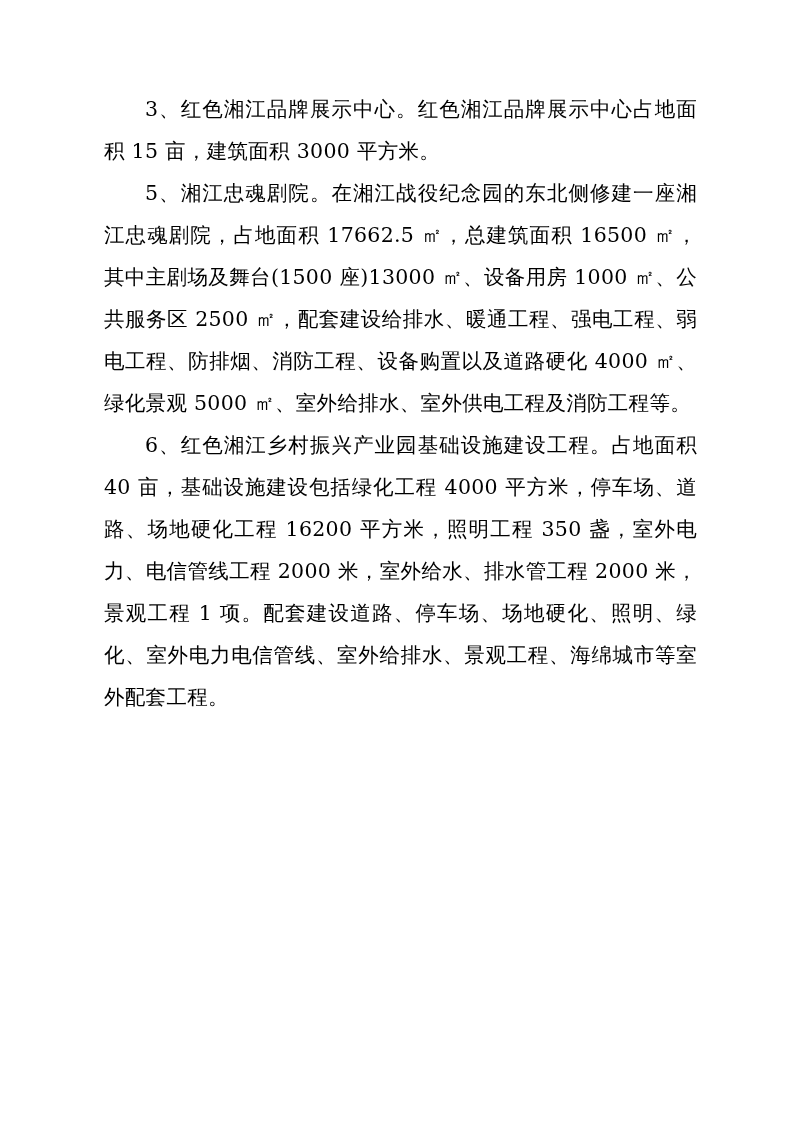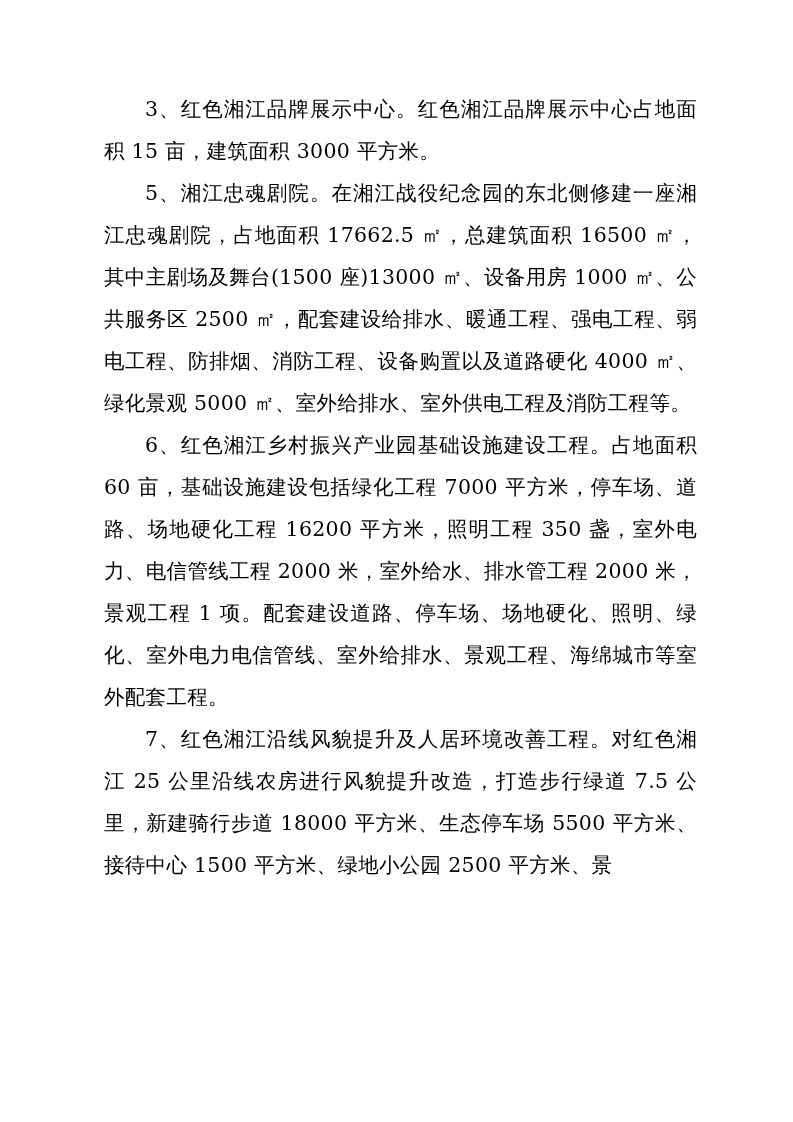--- a/index.html
+++ b/index.html
@@ -34,16 +34,15 @@
     white-space: normal;
   }
 </style>
 </head>
 <body>
 
 <div class="page">
   <div class="doc-body">
     <p class="para">3、红色湘江品牌展示中心。红色湘江品牌展示中心占地面积 15 亩，建筑面积 3000 平方米。</p>
     <p class="para">5、湘江忠魂剧院。在湘江战役纪念园的东北侧修建一座湘江忠魂剧院，占地面积 17662.5 ㎡，总建筑面积 16500 ㎡，其中主剧场及舞台(1500 座)13000 ㎡、设备用房 1000 ㎡、公共服务区 2500 ㎡，配套建设给排水、暖通工程、强电工程、弱电工程、防排烟、消防工程、设备购置以及道路硬化 4000 ㎡、绿化景观 5000 ㎡、室外给排水、室外供电工程及消防工程等。</p>
-    <p class="para">6、红色湘江乡村振兴产业园基础设施建设工程。占地面积 60 亩，基础设施建设包括绿化工程 7000 平方米，停车场、道路、场地硬化工程 16200 平方米，照明工程 350 盏，室外电力、电信管线工程 2000 米，室外给水、排水管工程 2000 米，景观工程 1 项。配套建设道路、停车场、场地硬化、照明、绿化、室外电力电信管线、室外给排水、景观工程、海绵城市等室外配套工程。</p>
-    <p class="para">7、红色湘江沿线风貌提升及人居环境改善工程。对红色湘江 25 公里沿线农房进行风貌提升改造，打造步行绿道 7.5 公里，新建骑行步道 18000 平方米、生态停车场 5500 平方米、接待中心 1500 平方米、绿地小公园 2500 平方米、景</p>
+    <p class="para">6、红色湘江乡村振兴产业园基础设施建设工程。占地面积 40 亩，基础设施建设包括绿化工程 4000 平方米，停车场、道路、场地硬化工程 16200 平方米，照明工程 350 盏，室外电力、电信管线工程 2000 米，室外给水、排水管工程 2000 米，景观工程 1 项。配套建设道路、停车场、场地硬化、照明、绿化、室外电力电信管线、室外给排水、景观工程、海绵城市等室外配套工程。</p>
   </div>
 </div>
 
 </body></html>

